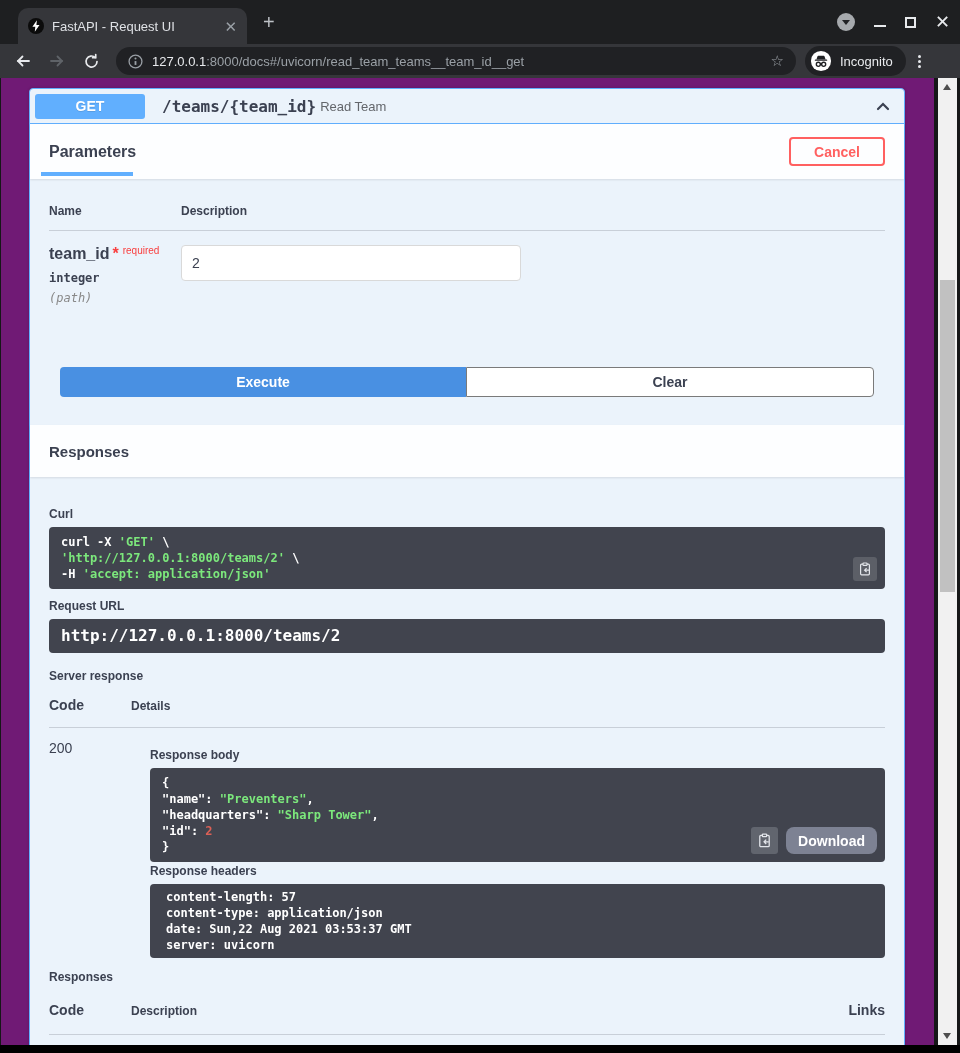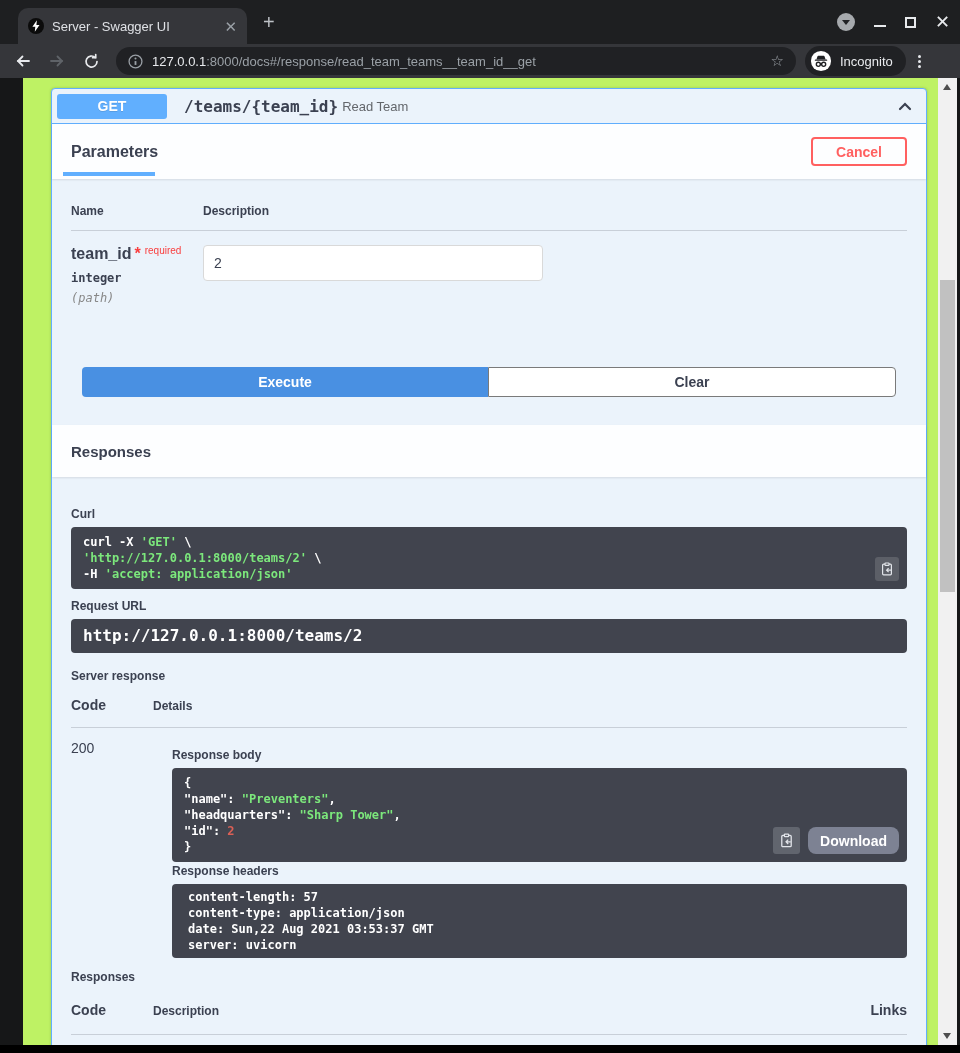--- a/index.html
+++ b/index.html
@@ -44,22 +44,22 @@
     height:30px; border-radius:15px; background:#202124; margin-left:9px;
     display:flex; align-items:center; gap:8px; padding:0 13px 0 5px;
   }
   .incog-circle { display:flex; }
   .incog-label { color:#e8eaed; font-size:13px; }
   .menu-dots { margin-left:12px; display:flex; flex-direction:column; gap:2px; cursor:pointer; }
   .menu-dots i { width:3px; height:3px; border-radius:50%; background:#e8eaed; }
 
   
   .page {
-    position:absolute; top:78px; left:23px; width:933px; height:967px;
-    background:#bef264; overflow:hidden;
+    position:absolute; top:78px; left:1px; width:933px; height:967px;
+    background:#701a75; overflow:hidden;
   }
   .scrollbar { position:absolute; top:78px; left:938px; width:19px; height:967px; background:#f1f1f1; }
   .sb-up { position:absolute; top:6px; left:5px; width:0; height:0; border-left:4.5px solid transparent; border-right:4.5px solid transparent; border-bottom:6px solid #4e4e4e; }
   .sb-down { position:absolute; bottom:6px; left:5px; width:0; height:0; border-left:4.5px solid transparent; border-right:4.5px solid transparent; border-top:6px solid #4e4e4e; }
   .sb-thumb { position:absolute; top:202px; left:2px; width:15px; height:312px; background:#c1c1c1; }
   .bottom-strip { position:absolute; left:0; top:1045px; width:960px; height:8px; background:#000; }
 
   
   .opblock {
     position:absolute; left:28px; top:10px; width:876px;
@@ -172,21 +172,21 @@
 
 <div class="chrome">
   <div class="tabstrip">
     <div class="tab">
       <span class="favicon">
         <svg width="16" height="16" viewBox="0 0 16 16">
             <circle cx="8" cy="8" r="8" fill="#0b0b0b"></circle>
             <path d="M8.9 2.3 L4.4 8.8 H7.3 L6.8 13.7 L11.5 7 H8.4 Z" fill="#fff"></path>
           </svg>
       </span>
-      <span class="tab-title">Server - Swagger UI</span>
+      <span class="tab-title">FastAPI - Request UI</span>
       <span class="tab-close">✕</span>
     </div>
     <span class="newtab">+</span>
     <div class="winctl">
       <span class="upd-circle">
           <span class="upd-arrow"></span>
         </span>
       <span class="btn-min"></span>
       <span class="btn-max"></span>
       <span class="btn-closewin">✕</span>
@@ -212,21 +212,21 @@
         </svg>
     </span>
     <div class="urlbar">
       <span style="display:flex;">
         <svg width="15" height="15" viewBox="0 0 14 14" fill="none" stroke="#9aa0a6" stroke-width="1.2">
             <circle cx="7" cy="7" r="6"></circle>
             <path d="M7 6.6 V10.2" stroke-width="1.7"></path>
             <circle cx="7" cy="4.1" r=".95" fill="#9aa0a6" stroke="none"></circle>
           </svg>
       </span>
-      <span class="url-text"><span class="url-host">127.0.0.1</span><span class="url-rest">:8000/docs#/response/read_team_teams__team_id__get</span></span>
+      <span class="url-text"><span class="url-host">127.0.0.1</span><span class="url-rest">:8000/docs#/uvicorn/read_team_teams__team_id__get</span></span>
       <span class="star">☆</span>
     </div>
     <div class="incognito">
       <span class="incog-circle">
         <svg width="22" height="22" viewBox="0 0 24 24">
             <circle cx="12" cy="12" r="11" fill="#fff"></circle>
             <path d="M7 10.3 L8.2 6.9 Q8.4 6.3 9.1 6.4 L14.9 6.4 Q15.6 6.3 15.8 6.9 L17 10.3 Z" fill="#202124"></path>
             <rect x="5.2" y="10.3" width="13.6" height="1.5" rx=".75" fill="#202124"></rect>
             <circle cx="9.1" cy="15.6" r="2.2" fill="none" stroke="#202124" stroke-width="1.5"></circle>
             <circle cx="14.9" cy="15.6" r="2.2" fill="none" stroke="#202124" stroke-width="1.5"></circle>

